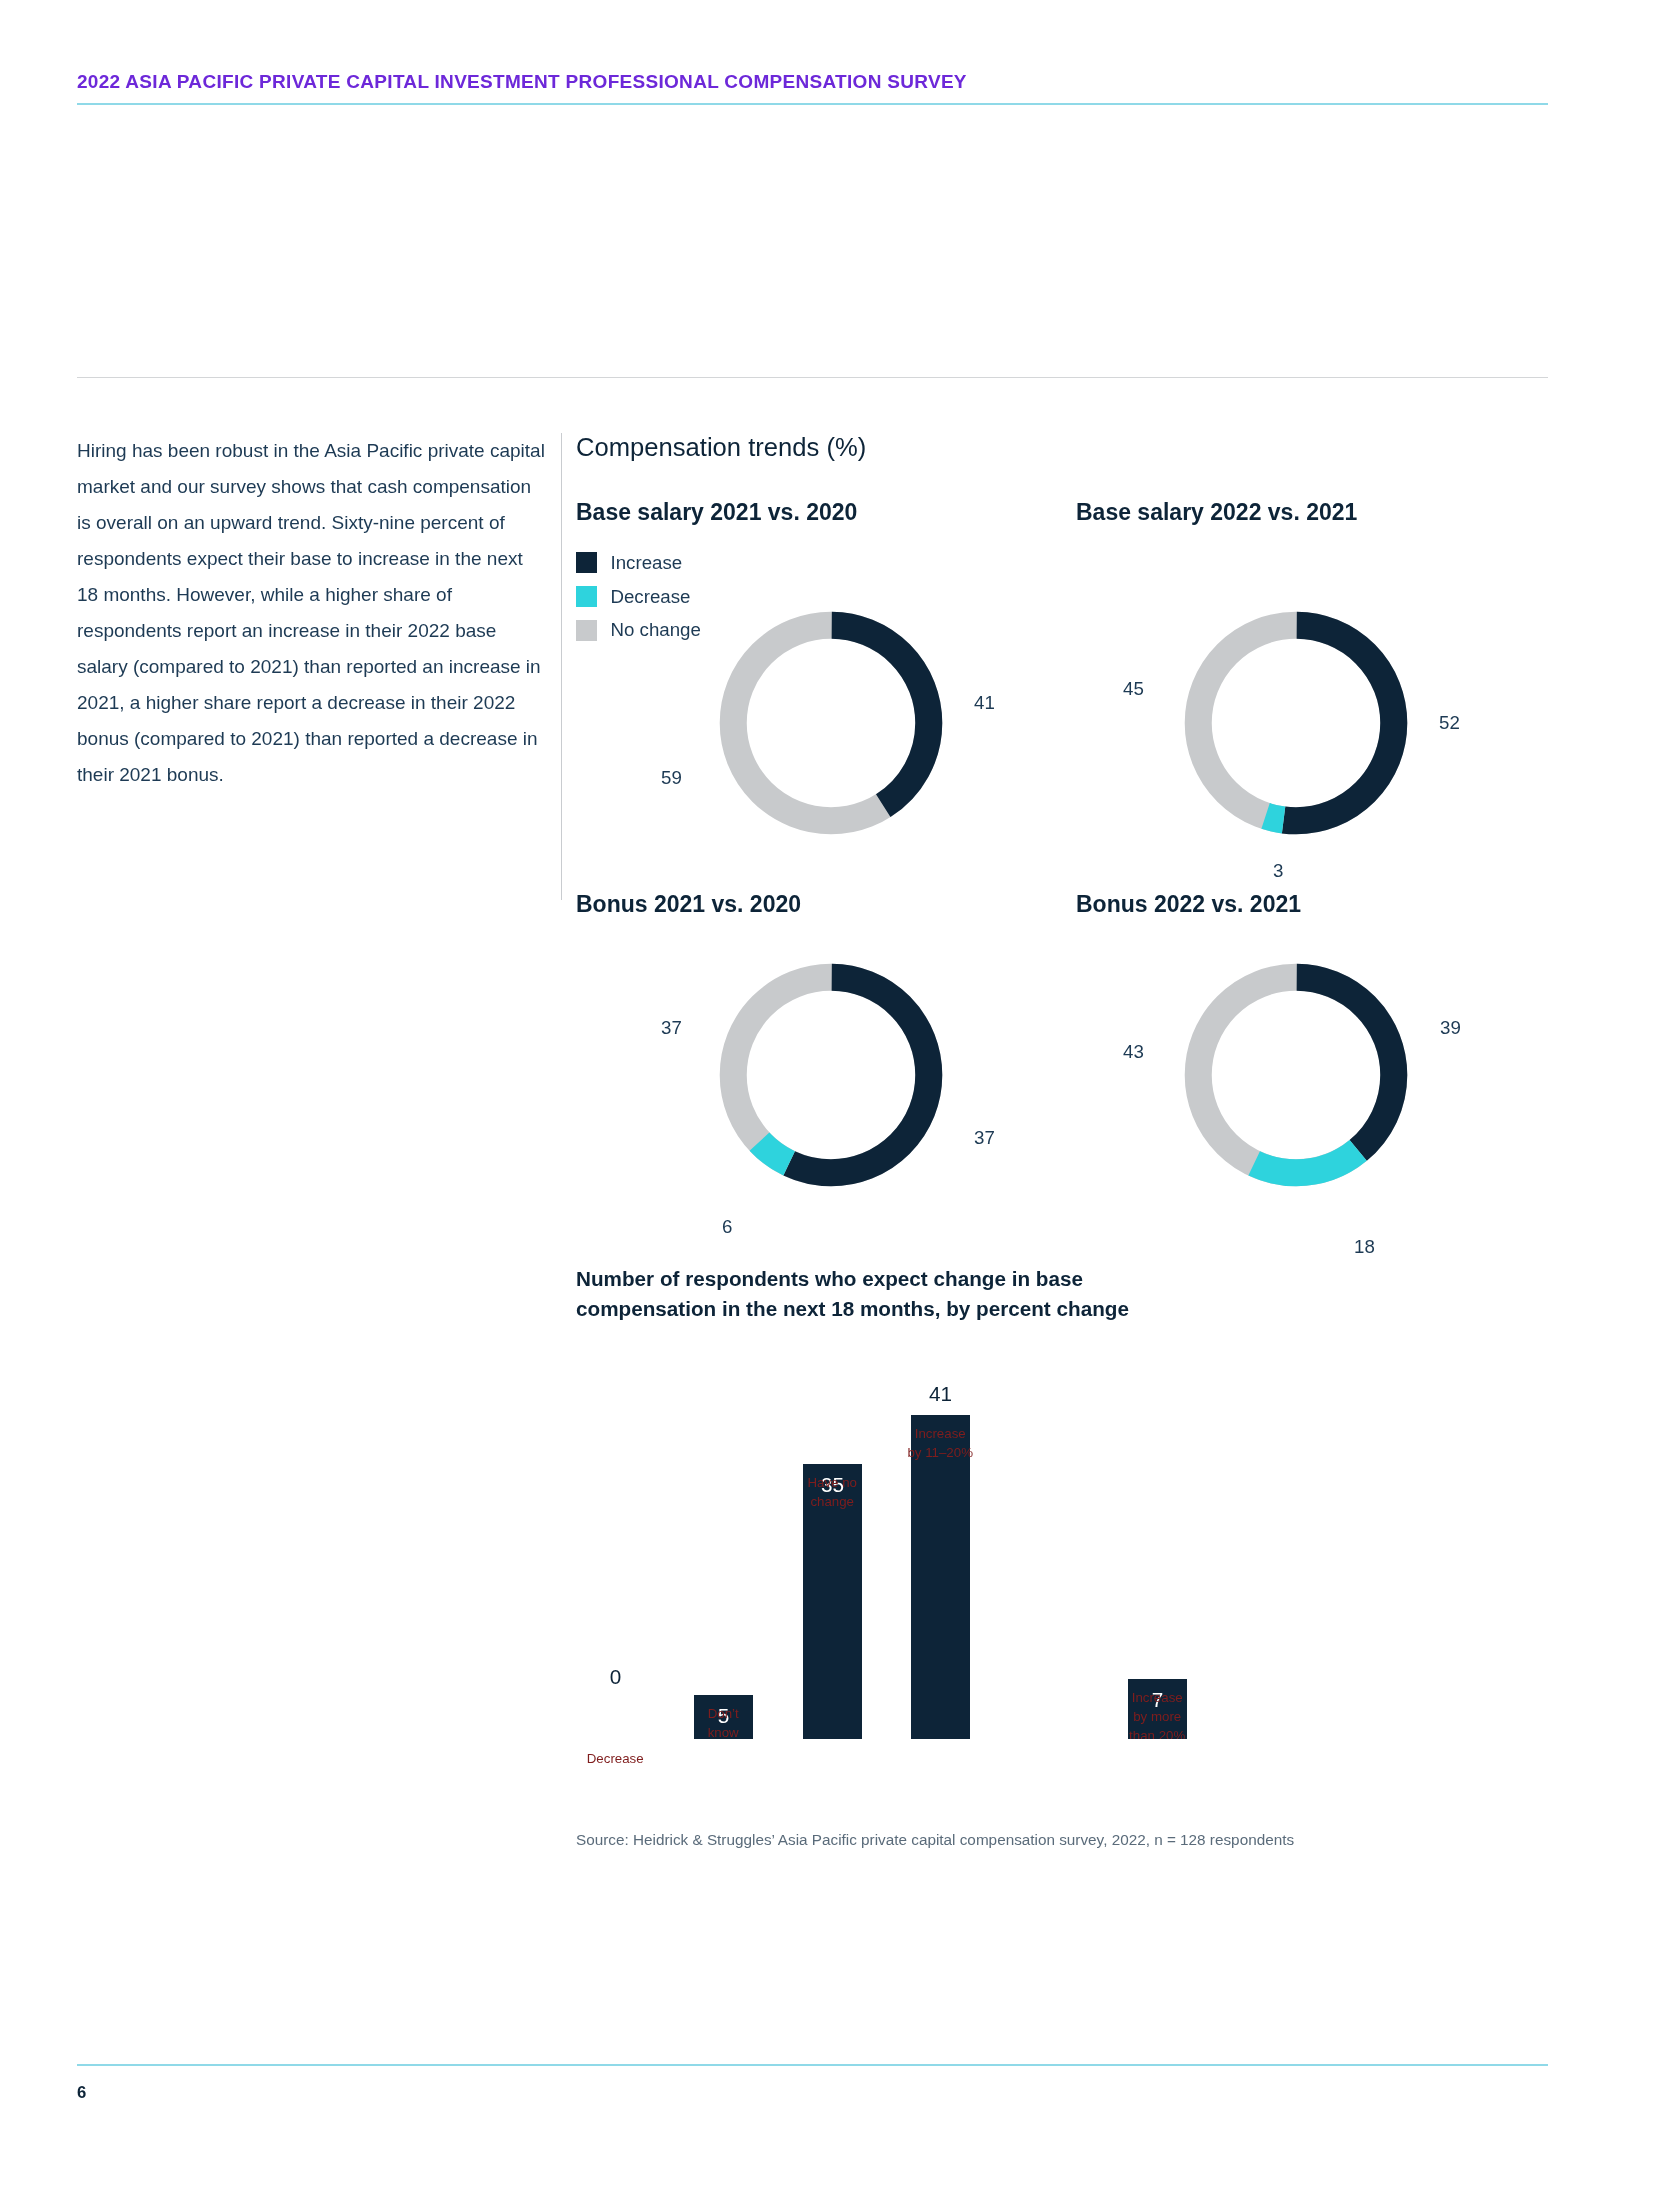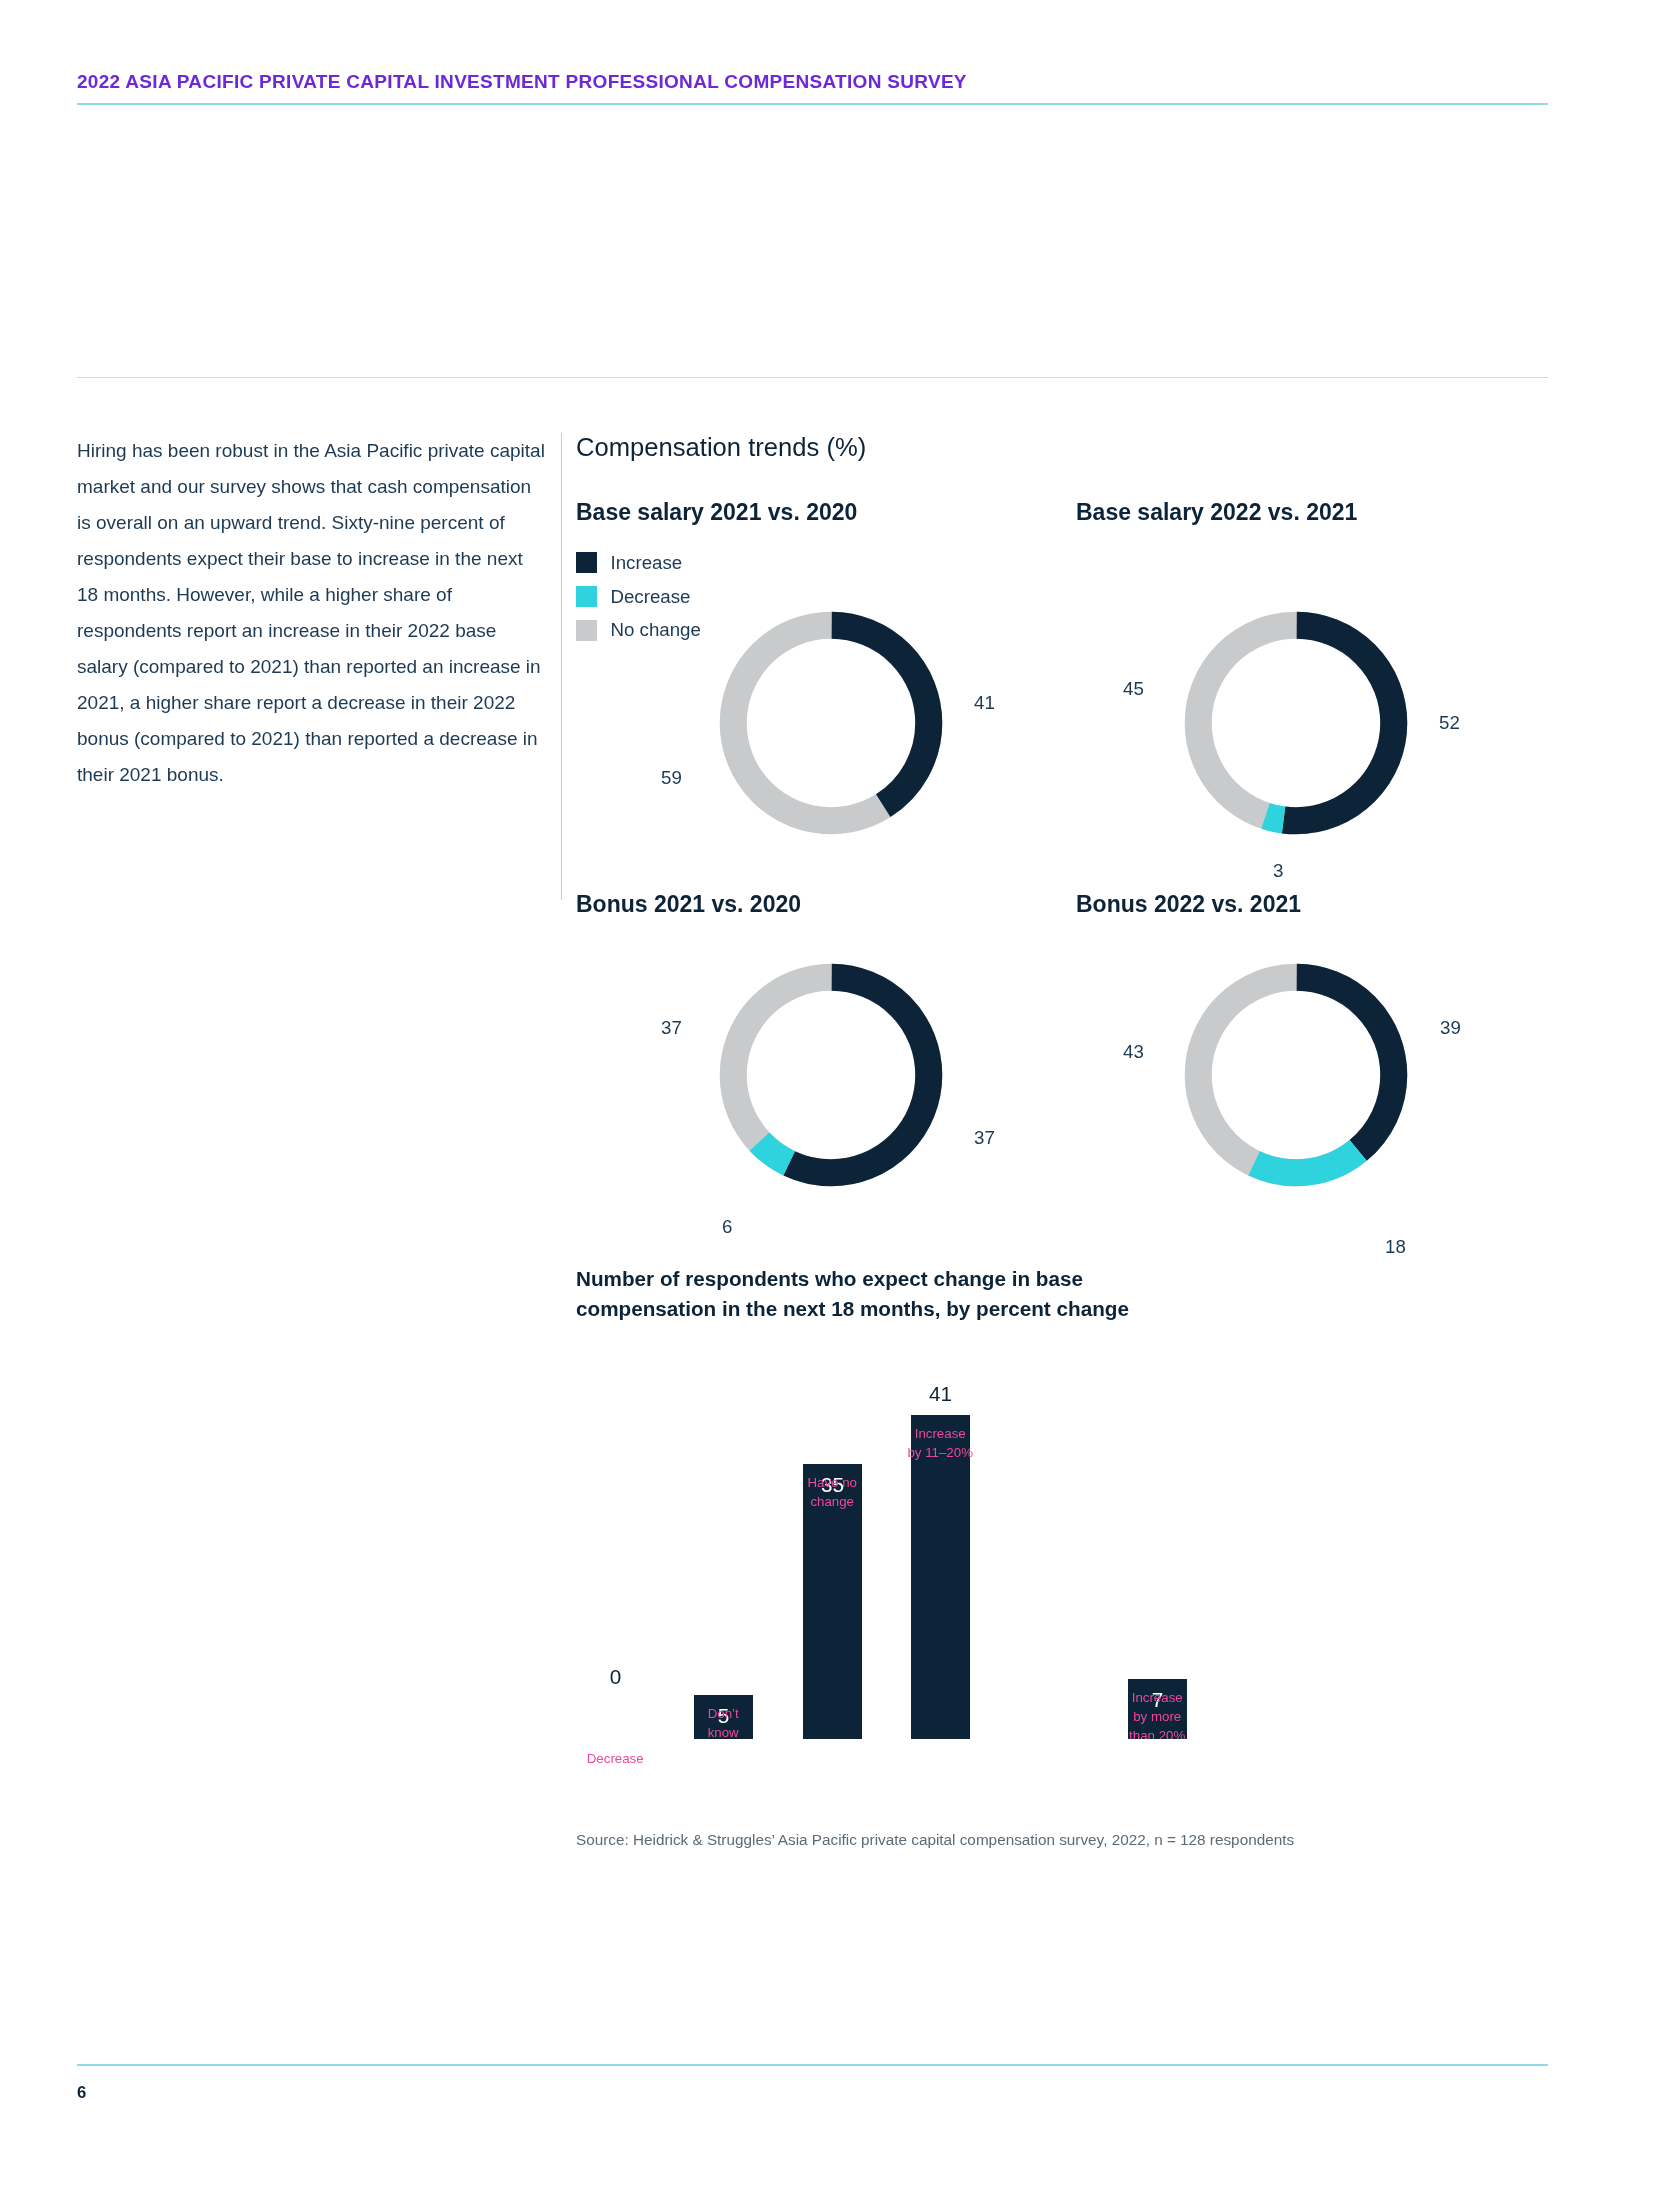--- a/index.html
+++ b/index.html
@@ -111,21 +111,21 @@
   .bar-val-out {
     position:absolute; left:0; right:0; top:-33px;
     font-size:20.7px; color:#0d2438;
   }
   .bar-val-zero {
     position:absolute; left:0; right:0; bottom:51px;
     font-size:20.7px; color:#0d2438;
   }
   .bar-xlabel {
     position:absolute; top:9.9px; left:-21.7px; width:102px;
-    font-size:13.3px; line-height:18.7px; color:#ec4899; text-align:center;
+    font-size:13.3px; line-height:18.7px; color:#7f1d1d; text-align:center;
   }
   .axis-line {
     position:absolute; left:0; bottom:0; width:680px; height:1px; background:#ffffff;
   }
 
   .source {
     position:relative; margin-top:91px; margin-left:0;
     font-size:15.3px; color:#5a6b7a;
   }
 
@@ -221,21 +221,21 @@
       <div class="cell-title">Bonus 2022 vs. 2021</div>
       <div class="donut-wrap" style="left:91px; top:55px;">
         <svg class="donut-svg" width="258" height="258" viewBox="0 0 42 42">
           <circle cx="21" cy="21" r="15.915" fill="none" stroke="#c8cacc" stroke-width="4.4"></circle>
           <circle cx="21" cy="21" r="15.915" fill="none" stroke="#0d2438" stroke-width="4.4" stroke-dasharray="39 61" stroke-dashoffset="25"></circle>
           <circle cx="21" cy="21" r="15.915" fill="none" stroke="#2ed3dd" stroke-width="4.4" stroke-dasharray="18 82" stroke-dashoffset="-14"></circle>
         </svg>
       </div>
       <div class="dlabel" style="left:364px; top:126px;">39</div>
       <div class="dlabel" style="left:47px; top:150px;">43</div>
-      <div class="dlabel" style="left:278px; top:345px;margin-left:31px;">18</div>
+      <div class="dlabel" style="left:278px; top:345px;">18</div>
     </div>
 
   </div>
 
   <div class="bar-section">
     <div class="bar-heading">
       <span>Number of respondents who expect change in base</span><br>
       <span>compensation in the next 18 months, by percent change</span>
     </div>
 

